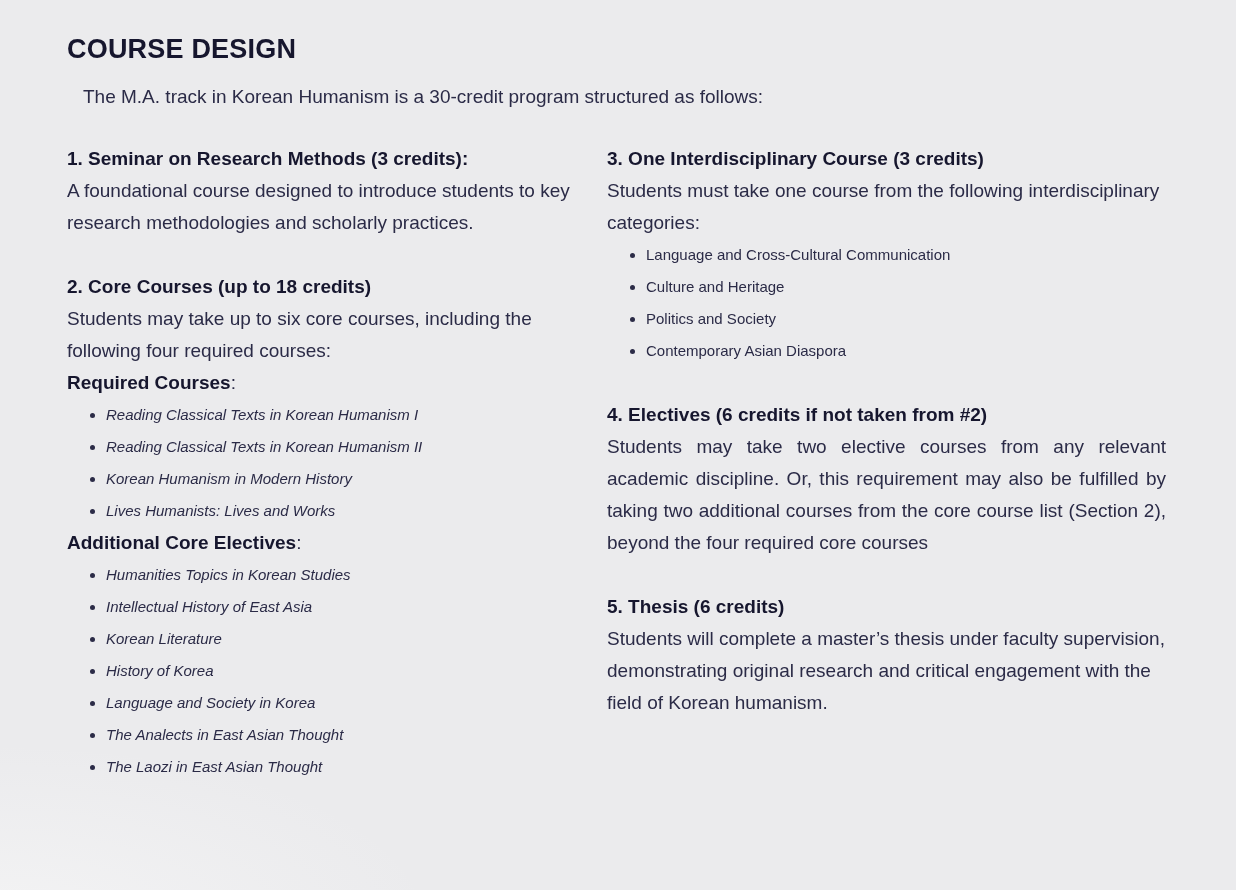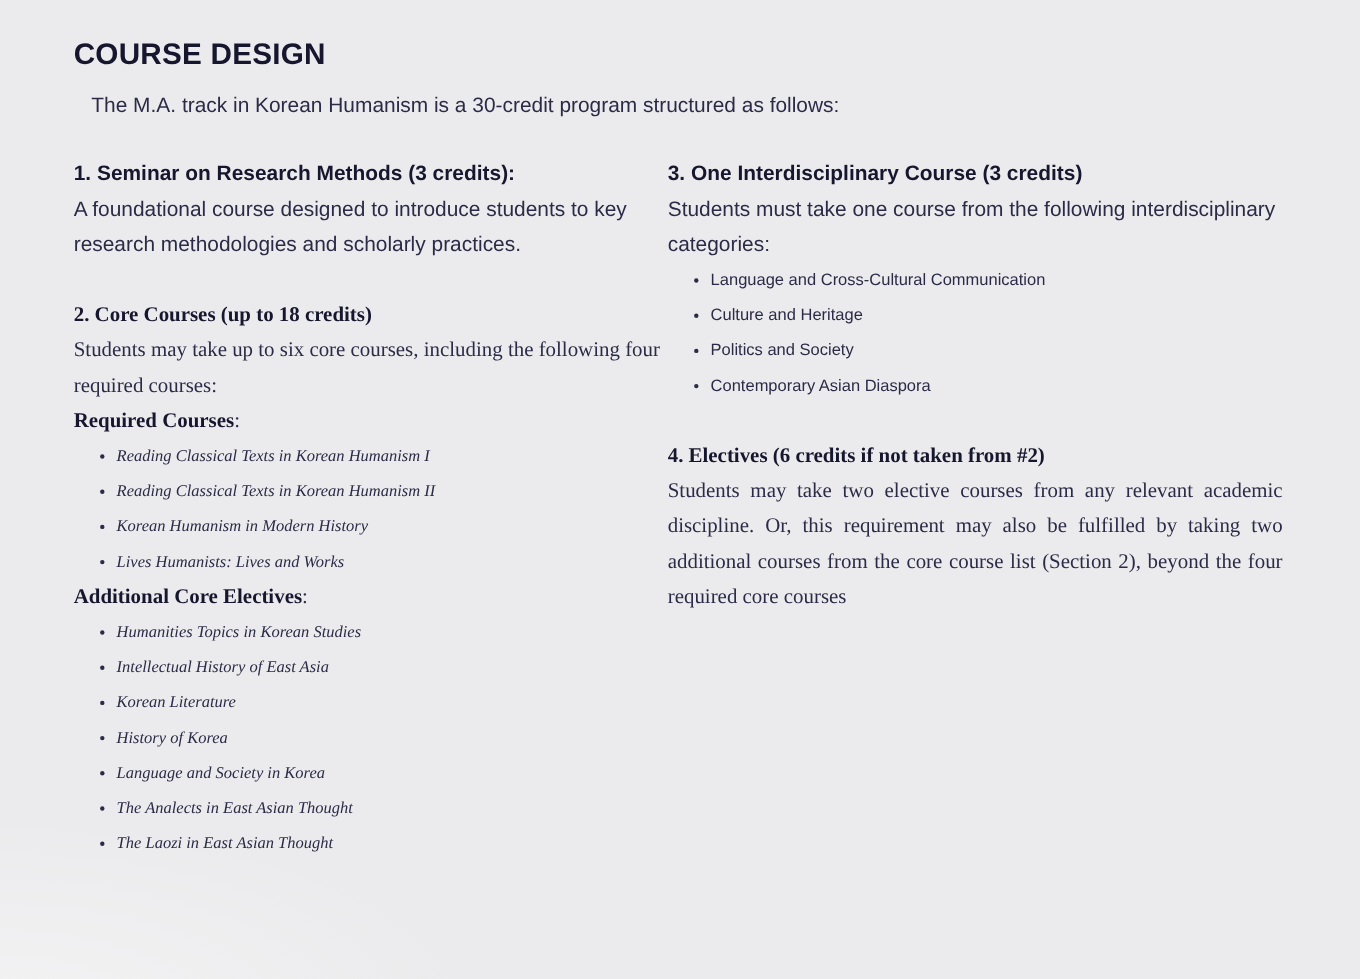--- a/index.html
+++ b/index.html
@@ -34,21 +34,21 @@
     margin:16px;
     font-size:19px;
     line-height:32px;
   }
   .columns{
     display:grid;
     grid-template-columns:540px 1fr;
     margin-top:30px;
   }
   section{margin:0;}
-  section + section{margin-top:32px;font-family:Liberation Serif, serif;}
+  section + section{margin-top:32px;}
   h2{
     margin:0;
     font-size:19px;
     line-height:32px;
     font-weight:bold;
     color:var(--heading);
   }
   p{
     margin:0;
     font-size:19px;
@@ -123,17 +123,21 @@
           <li>Politics and Society</li>
           <li>Contemporary Asian Diaspora</li>
         </ul>
       </section>
 
       <section>
         <h2>4. Electives (6 credits if not taken from #2)</h2>
         <p class="justify">Students may take two elective courses from any relevant academic discipline. Or, this requirement may also be fulfilled by taking two additional courses from the core course list (Section 2), beyond the four required core courses</p>
       </section>
 
+      <section>
+        <h2>5. Thesis (6 credits)</h2>
+        <p>Students will complete a master’s thesis under faculty supervision, demonstrating original research and critical engagement with the field of Korean humanism.</p>
+      </section>
 
     </div>
 
   </div>
 </div>
 
 </body></html>

